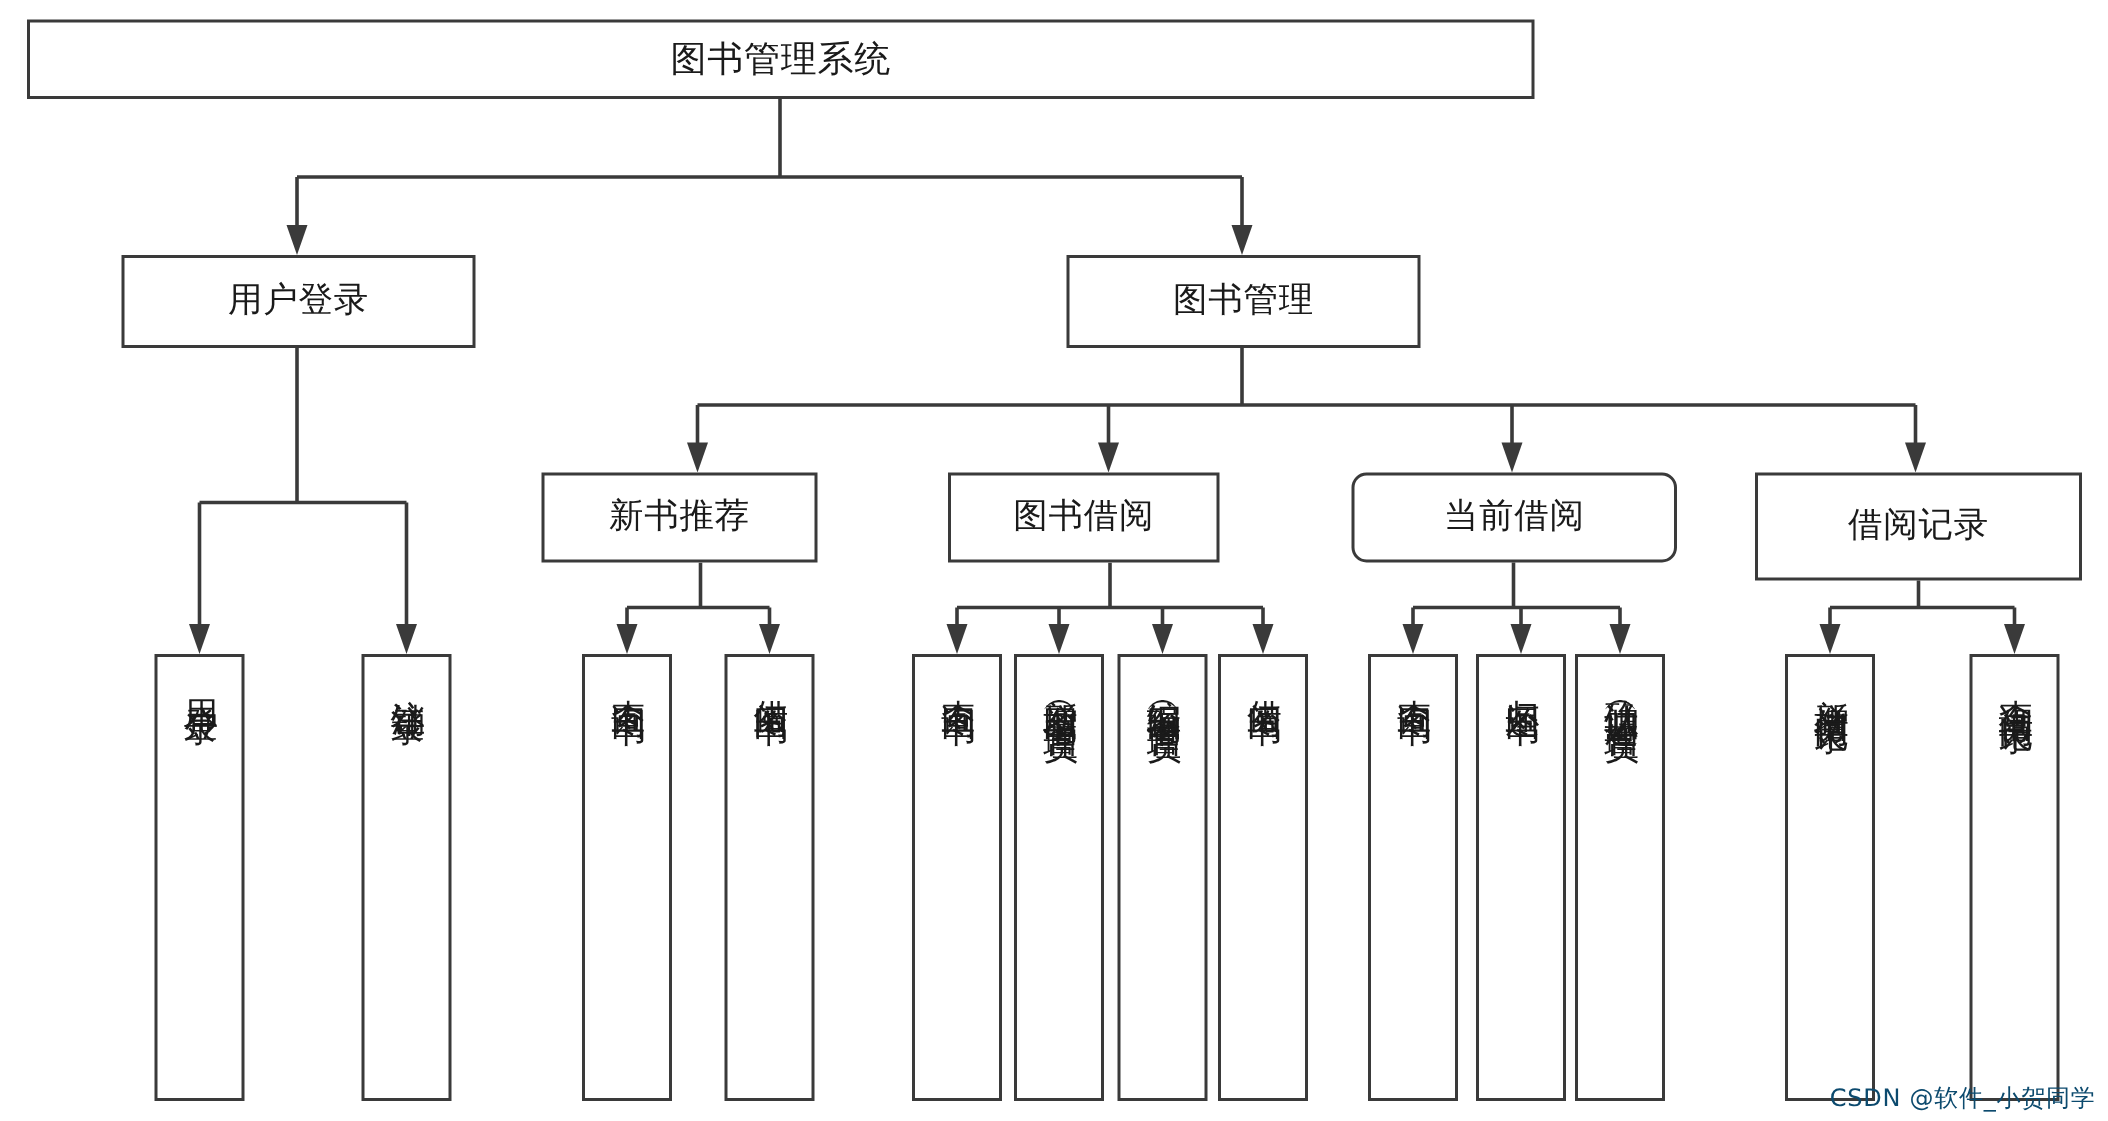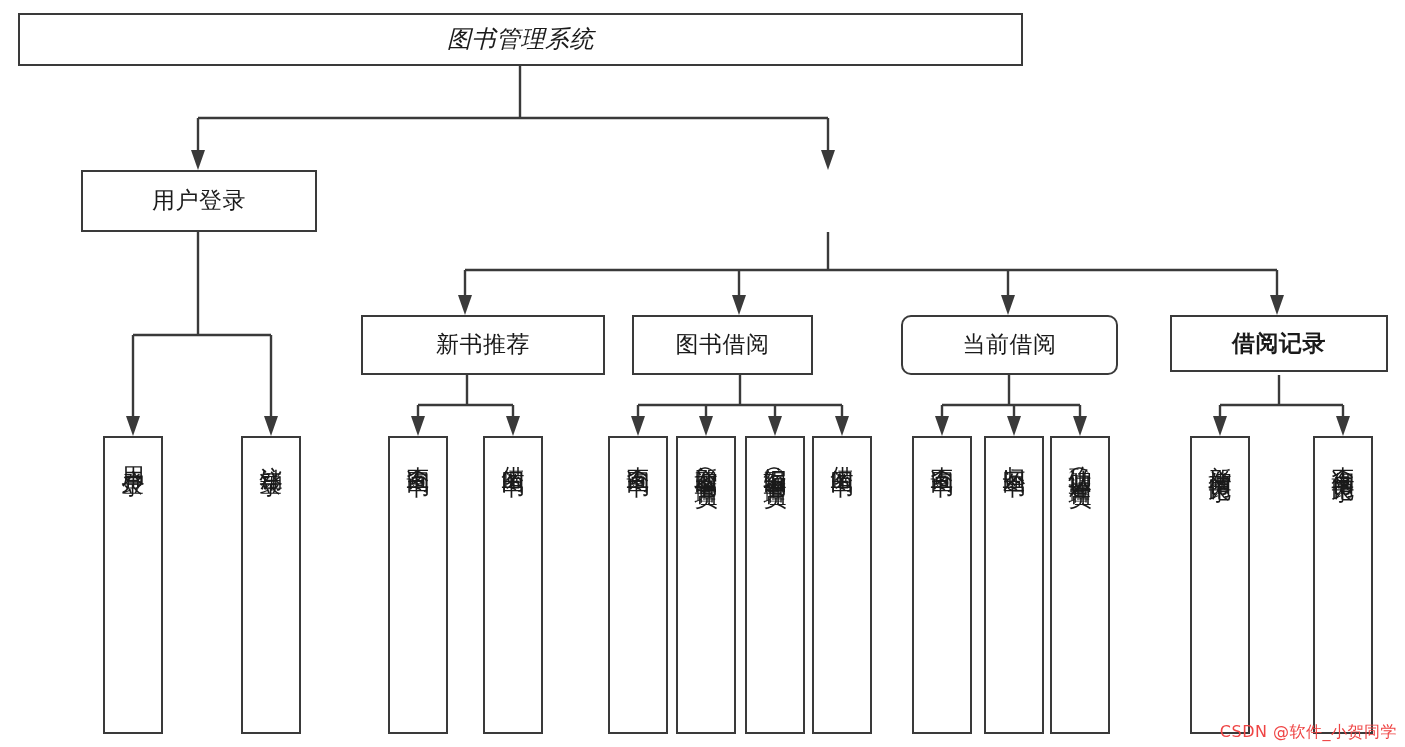--- a/index.html
+++ b/index.html
@@ -63,21 +63,21 @@
     font-size: 23px;
     line-height: 1.0;
     letter-spacing: 3px;
     white-space: nowrap;
   }
   #watermark {
     position: absolute;
     right: 8px;
     bottom: 4px;
     font-size: 16px;
-    color: #ef4444;
+    color: #0c4a6e;
     letter-spacing: 0.5px;
     z-index: 3;
     white-space: nowrap;
     font-family: "DejaVu Sans", "Liberation Sans", sans-serif;
   }
 </style>
 </head>
 <body>
 
 <div id="diagram-root">
@@ -130,38 +130,41 @@
       <line x1="1080" y1="405" x2="1080" y2="418" stroke="#3a3a3a" stroke-width="2.4"></line>
       <polygon points="1073,416 1087,416 1080,436" fill="#3a3a3a"></polygon>
       <line x1="1279" y1="375" x2="1279" y2="405" stroke="#3a3a3a" stroke-width="2.4"></line>
       <line x1="1220" y1="405" x2="1343" y2="405" stroke="#3a3a3a" stroke-width="2.4"></line>
       <line x1="1220" y1="405" x2="1220" y2="418" stroke="#3a3a3a" stroke-width="2.4"></line>
       <polygon points="1213,416 1227,416 1220,436" fill="#3a3a3a"></polygon>
       <line x1="1343" y1="405" x2="1343" y2="418" stroke="#3a3a3a" stroke-width="2.4"></line>
       <polygon points="1336,416 1350,416 1343,436" fill="#3a3a3a"></polygon>
     </svg>
 
-  <div class="node horiz root" id="node-root" style="left: 18px; top: 13px; width: 1005px; height: 53px; font-style: italic;">
+  <div class="node horiz root" id="node-root" style="left: 18px; top: 13px; width: 1005px; height: 53px;">
     <span class="node-label">图书管理系统</span>
   </div>
 
   <div class="node horiz" id="node-l2-0" style="left: 81px; top: 170px; width: 236px; height: 62px;">
     <span class="node-label">用户登录</span>
   </div>
-
-  <div class="node horiz" id="node-l3-0" style="left: 361px; top: 315px; width: 244px; height: 60px;">
+  <div class="node horiz" id="node-l2-1" style="left: 711px; top: 170px; width: 236px; height: 62px;">
+    <span class="node-label">图书管理</span>
+  </div>
+
+  <div class="node horiz" id="node-l3-0" style="left: 361px; top: 315px; width: 184px; height: 60px;">
     <span class="node-label">新书推荐</span>
   </div>
   <div class="node horiz" id="node-l3-1" style="left: 632px; top: 315px; width: 181px; height: 60px;">
     <span class="node-label">图书借阅</span>
   </div>
   <div class="node horiz" id="node-l3-2" style="left: 901px; top: 315px; width: 217px; height: 60px; border-radius: 10px;">
     <span class="node-label">当前借阅</span>
   </div>
-  <div class="node horiz" id="node-l3-3" style="left: 1170px; top: 315px; width: 218px; height: 57px; font-weight: bold;">
+  <div class="node horiz" id="node-l3-3" style="left: 1170px; top: 315px; width: 218px; height: 72px;">
     <span class="node-label">借阅记录</span>
   </div>
 
   <div class="node vert" id="node-leaf-0" style="left: 103px; top: 436px; width: 60px; height: 298px;">
     <span class="node-label">用户登录</span>
   </div>
   <div class="node vert" id="node-leaf-1" style="left: 241px; top: 436px; width: 60px; height: 298px;">
     <span class="node-label">注销登录</span>
   </div>
   <div class="node vert" id="node-leaf-2" style="left: 388px; top: 436px; width: 60px; height: 298px;">

